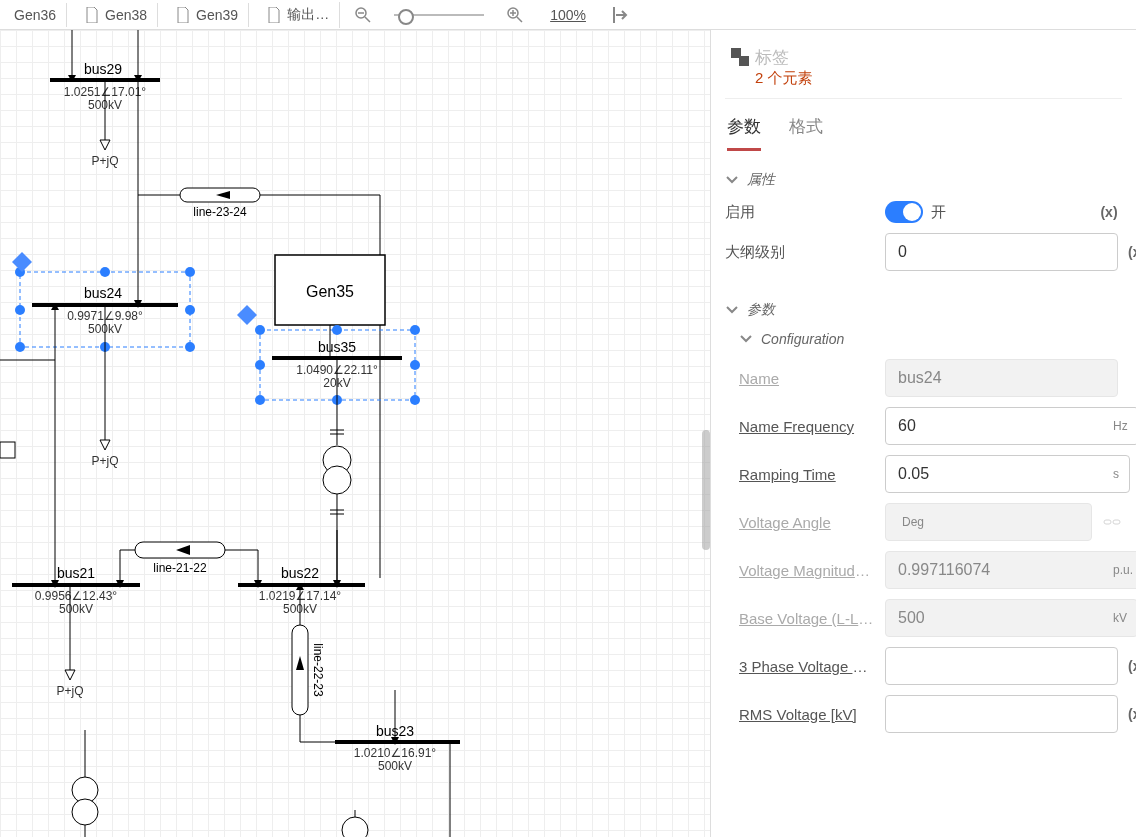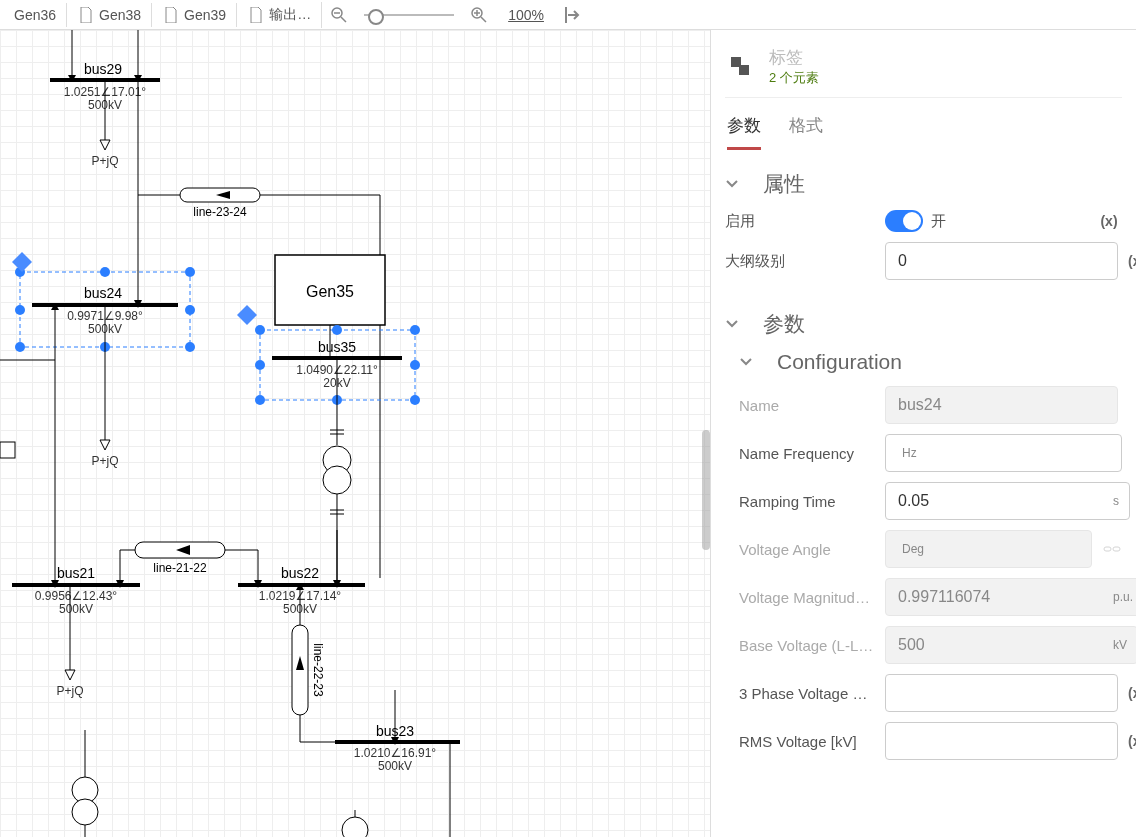--- a/index.html
+++ b/index.html
@@ -14,21 +14,21 @@
     overflow: hidden;
     position: relative;
   }
   
   #toolbar {
     height: 30px;
     display: flex;
     align-items: center;
     border-bottom: 1px solid #ddd;
     padding: 0 4px;
-    gap: 2px;
+    gap: 8px;
   }
   .tab {
     display: flex;
     align-items: center;
     gap: 6px;
     padding: 4px 10px;
     border-right: 1px solid #ddd;
     color: #555;
     cursor: pointer;
   }
@@ -74,40 +74,40 @@
   .genlbl { font: 16px Arial; text-anchor:middle; }
 
   
   #panel {
     width: 426px;
     border-left: 1px solid #ddd;
     display:flex; flex-direction:column;
     padding: 0 14px 14px 14px;
     overflow-y:auto;
   }
-  #panel-header { display:flex; align-items:center; gap:14px; padding:16px 0 10px 6px; border-bottom:1px solid #eee; }
+  #panel-header { display:flex; align-items:flex-start; padding:16px 0 10px 6px; border-bottom:1px solid #eee; }
   #panel-header .hicon { width:24px; height:24px; position:relative; }
   #panel-header .hicon span{ position:absolute; width:10px;height:10px; background:#555;}
   #panel-header .hicon span:nth-child(1){left:0;top:2px;}
   #panel-header .hicon span:nth-child(2){left:8px;top:10px;}
   .ph-text { display:flex; flex-direction:column; }
   .ph-title { color:#bbb; font-size:17px; }
-  .ph-sub   { color:#4d7c0f; font-size:13px; }
+  .ph-sub   { color:#c2410c; font-size:15px; }
 
   .tabs2 { display:flex; gap:28px; padding: 6px 2px 0; font-size:17px; color:#888; }
   .tabs2 .t { padding:10px 0; cursor:pointer; }
   .tabs2 .t.active { color:#333; border-bottom:3px solid #c04848; }
 
   .section { margin-top: 20px; }
-  .section-h { display:flex; align-items:center; gap:24px; color:#666; font-size:21px; margin-bottom:12px; cursor:pointer;}
+  .section-h { display:flex; align-items:center; gap:8px; color:#666; font-size:14px; margin-bottom:12px; cursor:pointer;font-style:italic;}
   .chev { width:14px;height:14px; }
 
   .row { display:flex; align-items:center; margin: 10px 0; gap:10px; }
   .row .lbl { flex:0 0 150px; color:#555; font-size:15px; overflow:hidden; text-overflow:ellipsis; white-space:nowrap;}
-  .row .lbl.sub { padding-left:14px; }
+  .row .lbl.sub { padding-left:14px;text-decoration:underline; }
   .row.disabled .lbl { color:#aaa; }
   .row .control { flex:1; display:flex; align-items:center; }
   .fld {
     flex:1; display:flex; align-items:center;
     border:1px solid #ccc; border-radius:4px;
     height:38px; padding:0 10px; background:#fff;
   }
   .fld.disabled { background:#f2f2f2; border-color:#e6e6e6; color:#888;}
   .fld input { border:none; outline:none; flex:1; background:transparent; font-size:16px; color:inherit;}
   .unit { font-size:12px; color:#888; margin-left:6px; }
@@ -383,20 +383,21 @@
         <svg class="linkicon" viewBox="0 0 20 20">
             <rect x="2" y="8" width="7" height="4" rx="2" fill="none" stroke="#888"></rect>
             <rect x="11" y="8" width="7" height="4" rx="2" fill="none" stroke="#888"></rect>
           </svg>
       </div>
 
       <div class="row">
         <div class="lbl sub">Name Frequency</div>
         <div class="control">
             <div class="fld">
+          <input value="60" style="">
           <span class="unit">Hz</span>
         </div>
           </div>
 
       </div>
 
       <div class="row">
         <div class="lbl sub">Ramping Time</div>
         <div class="control">
             <div class="fld">

